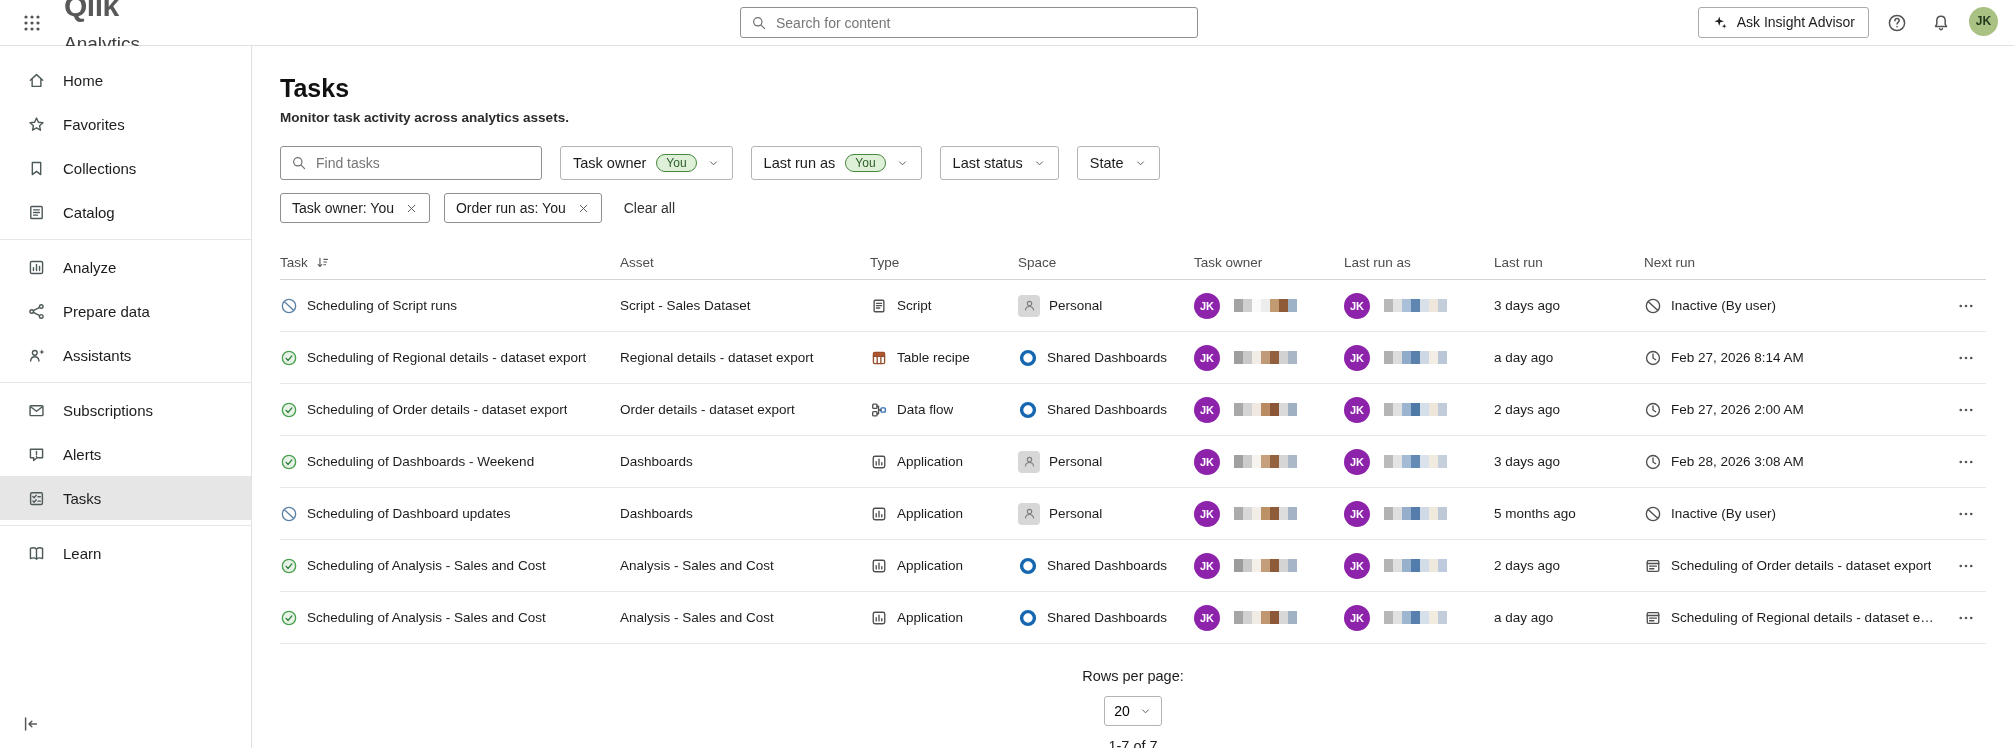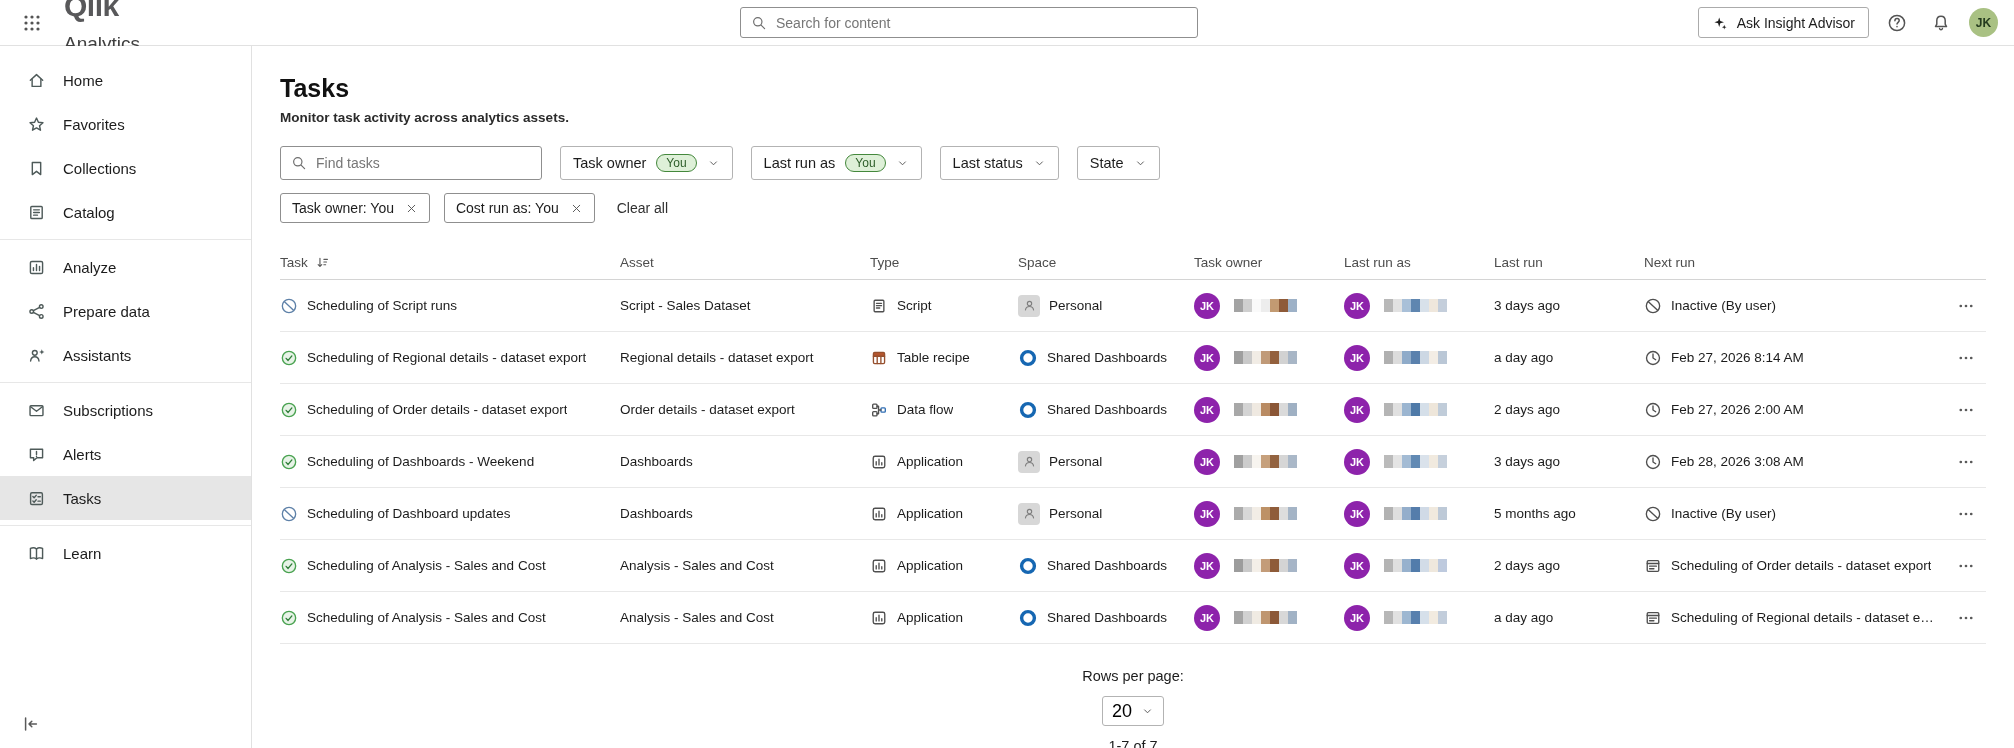--- a/index.html
+++ b/index.html
@@ -16,21 +16,21 @@
   .icon-btn { width:32px; height:32px; display:flex; align-items:center; justify-content:center; color:#545454; cursor:pointer; border-radius:4px; }
   .logo-wrap { display:flex; align-items:baseline; gap:12px;flex-direction:column; }
   .qlik { position:relative; font-weight:700; font-size:30px; line-height:1; color:#58585a; letter-spacing:-0.5px; }
   .qlik::after { content:''; position:absolute; left:33px; top:2px; width:6px; height:6px; border-radius:50%; background:#009845; }
   .analytics { font-size:19px; color:#404040; }
   .tb-search { position:absolute; left:740px; width:458px; }
   .search-box { display:flex; align-items:center; gap:9px; border:1px solid #8f8f8f; border-radius:3px; height:31px; padding:0 10px; background:#fff; color:#6e6e6e; }
   .search-box svg { width:16px; height:16px; }
   .search-box input { border:none; outline:none; flex:1; font-size:14px; font-family:inherit; color:#1c1c1c; background:transparent; }
   ::placeholder { color:#767676; }
-  .tb-right { margin-left:auto; display:flex; align-items:center; gap:12px; }
+  .tb-right { margin-left:auto; display:flex; align-items:flex-start; gap:12px; }
   .insight-btn { display:flex; align-items:center; gap:9px; border:1px solid #ababab; border-radius:3px; height:31px; padding:0 13px; font-size:14px; font-family:inherit; background:#fff; cursor:pointer; color:#1c1c1c; }
   .insight-btn svg { width:16px; height:16px; }
   .tb-av { width:29px; height:29px; border-radius:50%; background:#a9c183; color:#243b1e; font-size:12px; font-weight:700; display:flex; align-items:center; justify-content:center; cursor:pointer; }
 
   
   .shell { display:flex; height:702px; }
   .sidebar { width:252px; flex:none; border-right:1px solid #e1e1e1; padding-top:12px; position:relative; background:#fff; }
   .side-item { height:44px; display:flex; align-items:center; gap:17px; padding:0 14px 0 27px; font-size:15px; color:#1c1c1c; cursor:pointer; }
   .side-item.selected { background:#e6e6e6; }
   .sic { display:flex; color:#4e5a59; }
@@ -76,21 +76,21 @@
   .sp-shared svg { width:20px; height:20px; }
   .av { width:26px; height:26px; flex:none; border-radius:50%; background:#8d23ab; color:#fff; font-size:11px; font-weight:700; display:flex; align-items:center; justify-content:center; }
   .strip { display:flex; height:13px; margin-left:5px; flex:none; }
   .strip span { width:9px; height:13px; }
   .menu { justify-content:center; padding-right:0; }
   .menu-dots { display:flex; color:#595959; cursor:pointer; }
   .menu-dots svg { width:18px; height:18px; }
 
   
   .pager { width:1706px; display:flex; align-items:center; justify-content:center; gap:12px; margin-top:24px; font-size:14.5px; color:#1c1c1c;flex-direction:column; }
-  .rpp-box { display:flex; align-items:center; gap:9px; height:30px; border:1px solid #b3b3b3; border-radius:3px; background:#fff; padding:0 9px; font-size:18px; font-family:inherit; cursor:pointer; }
+  .rpp-box { display:flex; align-items:center; gap:9px; height:30px; border:1px solid #b3b3b3; border-radius:3px; background:#fff; padding:0 9px; font-size:14px; font-family:inherit; cursor:pointer; }
   .range { margin:0 18px; }
   .pg-btn { display:flex; color:#5c5c5c; cursor:pointer; padding:0 3px; }
   .pg-btn svg { width:15px; height:15px; }
   .page-lbl { margin-left:9px; }
   .page-input { width:34px; height:29px; border:1px solid #8f8f8f; border-radius:3px; text-align:center; font-size:14px; font-family:inherit; color:#1c1c1c; }
 </style>
 </head>
 <body>
 
 <header class="topbar">
@@ -322,21 +322,21 @@
       <div class="chips-list">
           <div class="chip">
             <span>Task owner: You</span>
             <span class="x">
               <svg viewBox="0 0 20 20" fill="none" stroke="currentColor" stroke-width="1.5" stroke-linecap="round" stroke-linejoin="round">
                 <path d="M5 5l10 10M15 5L5 15"></path>
               </svg>
             </span>
           </div>
           <div class="chip">
-            <span>Cost run as: You</span>
+            <span>Order run as: You</span>
             <span class="x">
               <svg viewBox="0 0 20 20" fill="none" stroke="currentColor" stroke-width="1.5" stroke-linecap="round" stroke-linejoin="round">
                 <path d="M5 5l10 10M15 5L5 15"></path>
               </svg>
             </span>
           </div>
         </div>
       <span class="clear-all">Clear all</span>
     </div>
 

